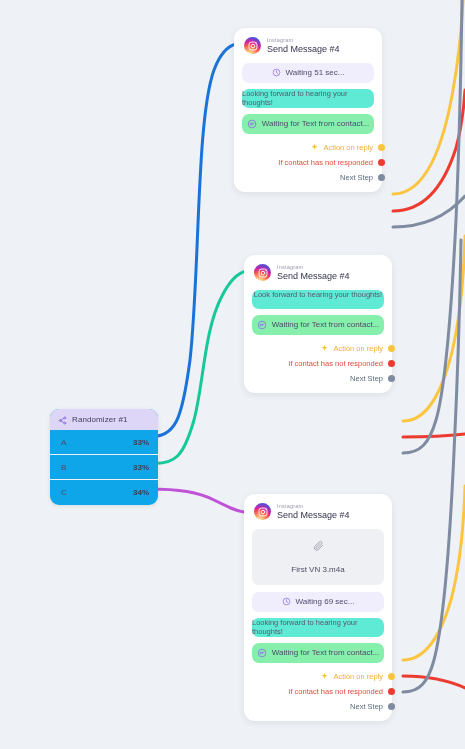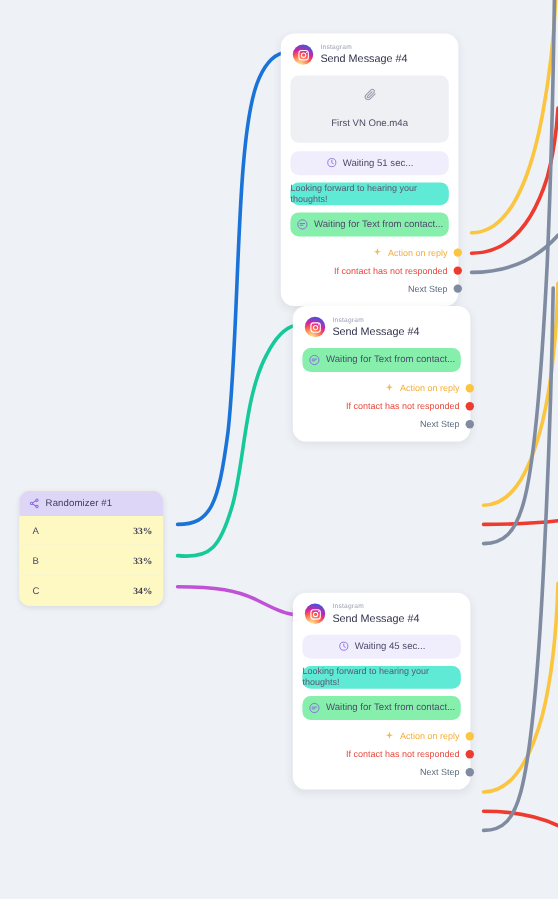--- a/index.html
+++ b/index.html
@@ -17,23 +17,23 @@
   #edges {
     position: absolute; left: 0; top: 0;
     width: 465px; height: 749px;
     pointer-events: none;
     z-index: 1;
   }
 
   
   .randomizer {
     position: absolute;
-    left: 16px; top: 409px;
-    width: 120px;
-    background: #fef9c3;
+    left: 50px; top: 409px;
+    width: 108px;
+    background: #0ea5e9;
     border-radius: 9px;
     box-shadow: 0 1px 4px rgba(40,50,80,0.10);
     z-index: 3;
     overflow: hidden;
   }
   .rnd-header {
     background: #ddd6f7;
     height: 21px;
     display: flex; align-items: center;
     padding: 0 8px;
@@ -48,21 +48,21 @@
   .rnd-row {
     height: 25px;
     display: flex; align-items: center;
     justify-content: space-between;
     padding: 0 9px 0 11px;
     border-bottom: 1px solid #f1f1f6;
     position: relative;
   }
   .rnd-row:last-child { border-bottom: none; }
   .rnd-label { font-size: 8px; color: #4b4a63; }
-  .rnd-pct { font-size: 8px; color: #3f3d56; font-weight: bold; font-family: Liberation Serif, serif; }
+  .rnd-pct { font-size: 8px; color: #3f3d56; font-weight: bold; }
 
   
   .card {
     position: absolute;
     width: 148px;
     background: #ffffff;
     border-radius: 11px;
     box-shadow: 0 2px 7px rgba(40,50,80,0.09);
     padding: 9px 8px 7px 8px;
     z-index: 3;
@@ -202,28 +202,20 @@
           <rect x="2.6" y="2.6" width="18.8" height="18.8" rx="5.4"></rect>
             <circle cx="12" cy="12" r="4.3"></circle>
           <circle cx="17.6" cy="6.4" r="1.1" fill="#fff" stroke="none"></circle>
         </svg>
       </span>
       <span class="head-txt">
         <span class="head-sub" style="display:block">Instagram</span>
         <span class="head-title" style="display:block">Send Message #4</span>
       </span>
     </div>
-    <div class="attach-box">
-      <span class="clip">
-        <svg width="11" height="11" viewBox="0 0 24 24" fill="none" stroke="#9a99ac" stroke-width="1.9" stroke-linecap="round">
-          <path d="M21 11.5l-9.2 9.2a5.2 5.2 0 0 1-7.4-7.4l9.2-9.2a3.5 3.5 0 0 1 5 5l-9.2 9.2a1.8 1.8 0 0 1-2.5-2.5l8.5-8.5"></path>
-        </svg>
-      </span>
-      <span class="attach-name">First VN One.m4a</span>
-    </div>
     <div class="pill pill-wait">
       <svg width="9" height="9" viewBox="0 0 24 24" fill="none" stroke="#8d6fe0" stroke-width="2">
         <circle cx="12" cy="12" r="9"></circle>
           <path d="M12 7v5.4l3.4 2" stroke-linecap="round"></path>
       </svg>
       <span class="pill-txt">Waiting 51 sec...</span>
     </div>
     <div class="pill-text">
       <span>Looking forward to hearing your thoughts!</span>
     </div>
@@ -258,20 +250,23 @@
           <rect x="2.6" y="2.6" width="18.8" height="18.8" rx="5.4"></rect>
             <circle cx="12" cy="12" r="4.3"></circle>
           <circle cx="17.6" cy="6.4" r="1.1" fill="#fff" stroke="none"></circle>
         </svg>
       </span>
       <span class="head-txt">
         <span class="head-sub" style="display:block">Instagram</span>
         <span class="head-title" style="display:block">Send Message #4</span>
       </span>
     </div>
+    <div class="pill-text">
+      <span>Look forward to hearing your thoughts!</span>
+    </div>
     <div class="pill pill-contact">
       <svg width="10" height="10" viewBox="0 0 24 24" fill="none" stroke="#8d6fe0" stroke-width="2">
         <circle cx="12" cy="12" r="9.2"></circle>
           <path d="M7.5 10.2h9M7.5 13.6h5.6" stroke-linecap="round"></path>
       </svg>
       <span class="pill-txt">Waiting for Text from contact...</span>
     </div>
     <div class="out-row out-reply">
       <svg class="spark" width="9" height="9" viewBox="0 0 24 24" fill="#f7bb3c">
         <path d="M12 2l2.1 6.3L20 10l-5.9 1.7L12 18l-2.1-6.3L4 10l5.9-1.7z"></path>
@@ -296,26 +291,34 @@
           <rect x="2.6" y="2.6" width="18.8" height="18.8" rx="5.4"></rect>
             <circle cx="12" cy="12" r="4.3"></circle>
           <circle cx="17.6" cy="6.4" r="1.1" fill="#fff" stroke="none"></circle>
         </svg>
       </span>
       <span class="head-txt">
         <span class="head-sub" style="display:block">Instagram</span>
         <span class="head-title" style="display:block">Send Message #4</span>
       </span>
     </div>
+    <div class="attach-box">
+      <span class="clip">
+        <svg width="11" height="11" viewBox="0 0 24 24" fill="none" stroke="#9a99ac" stroke-width="1.9" stroke-linecap="round">
+          <path d="M21 11.5l-9.2 9.2a5.2 5.2 0 0 1-7.4-7.4l9.2-9.2a3.5 3.5 0 0 1 5 5l-9.2 9.2a1.8 1.8 0 0 1-2.5-2.5l8.5-8.5"></path>
+        </svg>
+      </span>
+      <span class="attach-name">First VN 3.m4a</span>
+    </div>
     <div class="pill pill-wait">
       <svg width="9" height="9" viewBox="0 0 24 24" fill="none" stroke="#8d6fe0" stroke-width="2">
         <circle cx="12" cy="12" r="9"></circle>
           <path d="M12 7v5.4l3.4 2" stroke-linecap="round"></path>
       </svg>
-      <span class="pill-txt">Waiting 45 sec...</span>
+      <span class="pill-txt">Waiting 69 sec...</span>
     </div>
     <div class="pill-text">
       <span>Looking forward to hearing your thoughts!</span>
     </div>
     <div class="pill pill-contact">
       <svg width="10" height="10" viewBox="0 0 24 24" fill="none" stroke="#8d6fe0" stroke-width="2">
         <circle cx="12" cy="12" r="9.2"></circle>
           <path d="M7.5 10.2h9M7.5 13.6h5.6" stroke-linecap="round"></path>
       </svg>
       <span class="pill-txt">Waiting for Text from contact...</span>

